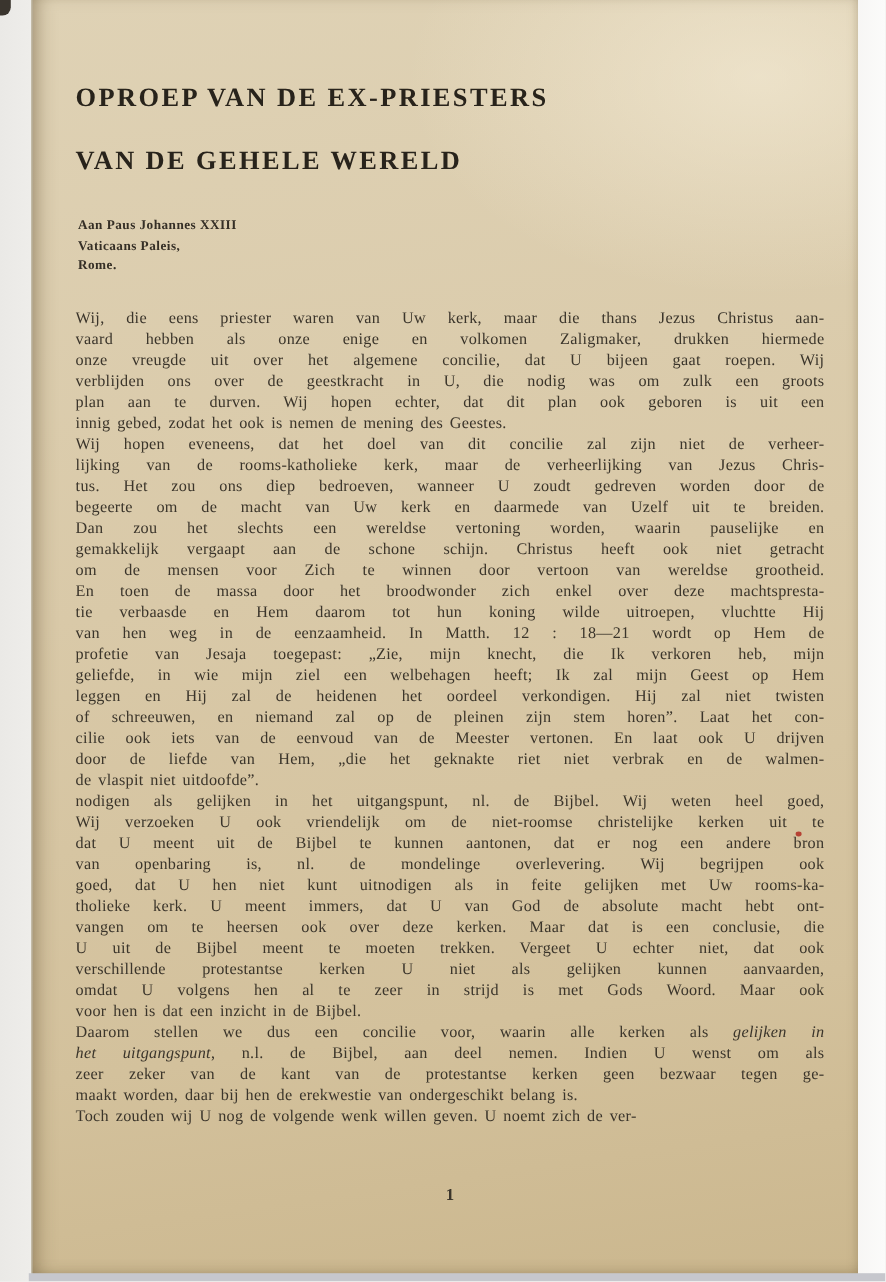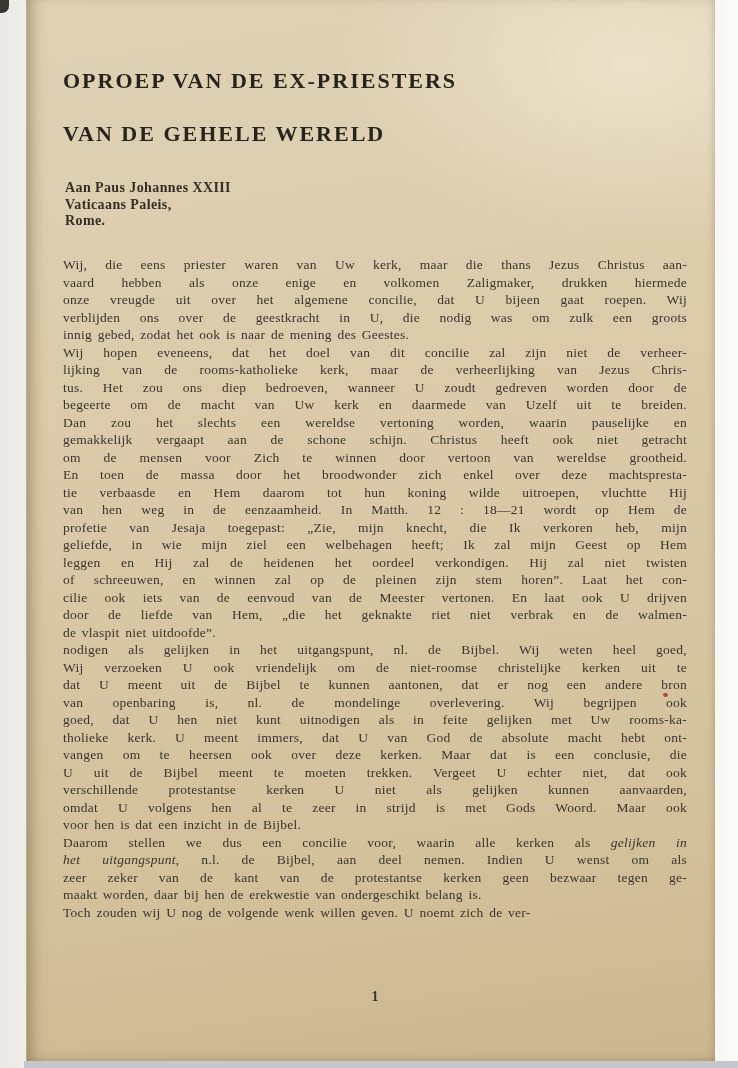--- a/index.html
+++ b/index.html
@@ -45,21 +45,21 @@
     font-size: 22px;
     line-height: 53px;
     letter-spacing: 2px;
     white-space: nowrap;
     margin-top: 12px;
   }
   .address {
     position: absolute; left: 38px; top: 180px; width: 400px;
     color: #352f26;
     font-weight: bold;
-    font-size: 14px;
+    font-size: 11px;
     line-height: 16.5px;
     letter-spacing: 0.4px;
   }
   .body-text {
     position: absolute; left: 36px; top: 256px; width: 624px;
     color: #3b352b;
     font-weight: normal;
     font-size: 13.5px;
     letter-spacing: 0.25px;
     word-spacing: 2px;
@@ -103,35 +103,36 @@
     <div class="address">
       <div>Aan Paus Johannes XXIII</div>
       <div>Vaticaans Paleis,</div>
       <div>Rome.</div>
     </div>
     <div class="body-text">
         <div class="line"><span>Wij, die eens priester waren van Uw kerk, maar die thans Jezus Christus aan-</span></div>
         <div class="line"><span>vaard hebben als onze enige en volkomen Zaligmaker, drukken hiermede</span></div>
         <div class="line"><span>onze vreugde uit over het algemene concilie, dat U bijeen gaat roepen. Wij</span></div>
         <div class="line"><span>verblijden ons over de geestkracht in U, die nodig was om zulk een groots</span></div>
-        <div class="line para-end"><span>innig gebed, zodat het ook is naar de mening des Geestes.</span></div>
+        <div class="line"><span>plan aan te durven. Wij hopen echter, dat dit plan ook geboren is uit een</span></div>
+        <div class="line para-end"><span>innig gebed, zodat het ook is nemen de mening des Geestes.</span></div>
         <div class="line"><span>Wij hopen eveneens, dat het doel van dit concilie zal zijn niet de verheer-</span></div>
         <div class="line"><span>lijking van de rooms-katholieke kerk, maar de verheerlijking van Jezus Chris-</span></div>
         <div class="line"><span>tus. Het zou ons diep bedroeven, wanneer U zoudt gedreven worden door de</span></div>
         <div class="line"><span>begeerte om de macht van Uw kerk en daarmede van Uzelf uit te breiden.</span></div>
         <div class="line"><span>Dan zou het slechts een wereldse vertoning worden, waarin pauselijke en</span></div>
         <div class="line"><span>gemakkelijk vergaapt aan de schone schijn. Christus heeft ook niet getracht</span></div>
         <div class="line"><span>om de mensen voor Zich te winnen door vertoon van wereldse grootheid.</span></div>
         <div class="line"><span>En toen de massa door het broodwonder zich enkel over deze machtspresta-</span></div>
         <div class="line"><span>tie verbaasde en Hem daarom tot hun koning wilde uitroepen, vluchtte Hij</span></div>
         <div class="line"><span>van hen weg in de eenzaamheid. In Matth. 12 : 18—21 wordt op Hem de</span></div>
         <div class="line"><span>profetie van Jesaja toegepast: „Zie, mijn knecht, die Ik verkoren heb, mijn</span></div>
         <div class="line"><span>geliefde, in wie mijn ziel een welbehagen heeft; Ik zal mijn Geest op Hem</span></div>
         <div class="line"><span>leggen en Hij zal de heidenen het oordeel verkondigen. Hij zal niet twisten</span></div>
-        <div class="line"><span>of schreeuwen, en winnen zal op de pleinen zijn stem horen”. Laat het con-</span></div>
+        <div class="line"><span>of schreeuwen, en niemand zal op de pleinen zijn stem horen”. Laat het con-</span></div>
         <div class="line"><span>cilie ook iets van de eenvoud van de Meester vertonen. En laat ook U drijven</span></div>
         <div class="line"><span>door de liefde van Hem, „die het geknakte riet niet verbrak en de walmen-</span></div>
         <div class="line para-end"><span>de vlaspit niet uitdoofde”.</span></div>
         <div class="line"><span>nodigen als gelijken in het uitgangspunt, nl. de Bijbel. Wij weten heel goed,</span></div>
         <div class="line"><span>Wij verzoeken U ook vriendelijk om de niet-roomse christelijke kerken uit te</span></div>
         <div class="line"><span>dat U meent uit de Bijbel te kunnen aantonen, dat er nog een andere bron</span></div>
         <div class="line"><span>van openbaring is, nl. de mondelinge overlevering. Wij begrijpen ook</span></div>
         <div class="line"><span>goed, dat U hen niet kunt uitnodigen als in feite gelijken met Uw rooms-ka-</span></div>
         <div class="line"><span>tholieke kerk. U meent immers, dat U van God de absolute macht hebt ont-</span></div>
         <div class="line"><span>vangen om te heersen ook over deze kerken. Maar dat is een conclusie, die</span></div>

